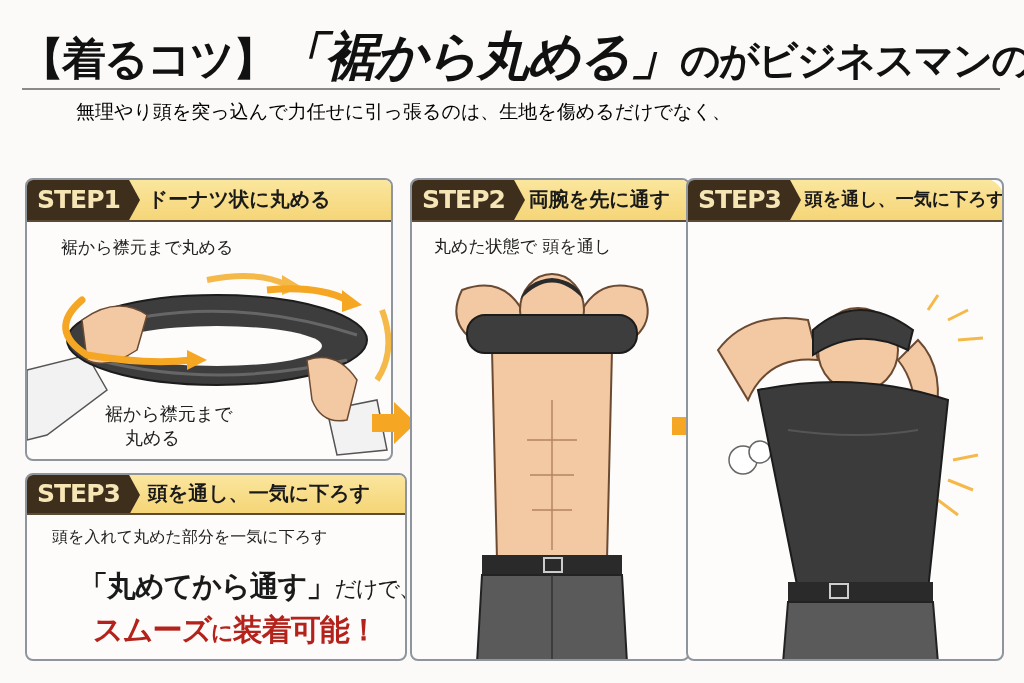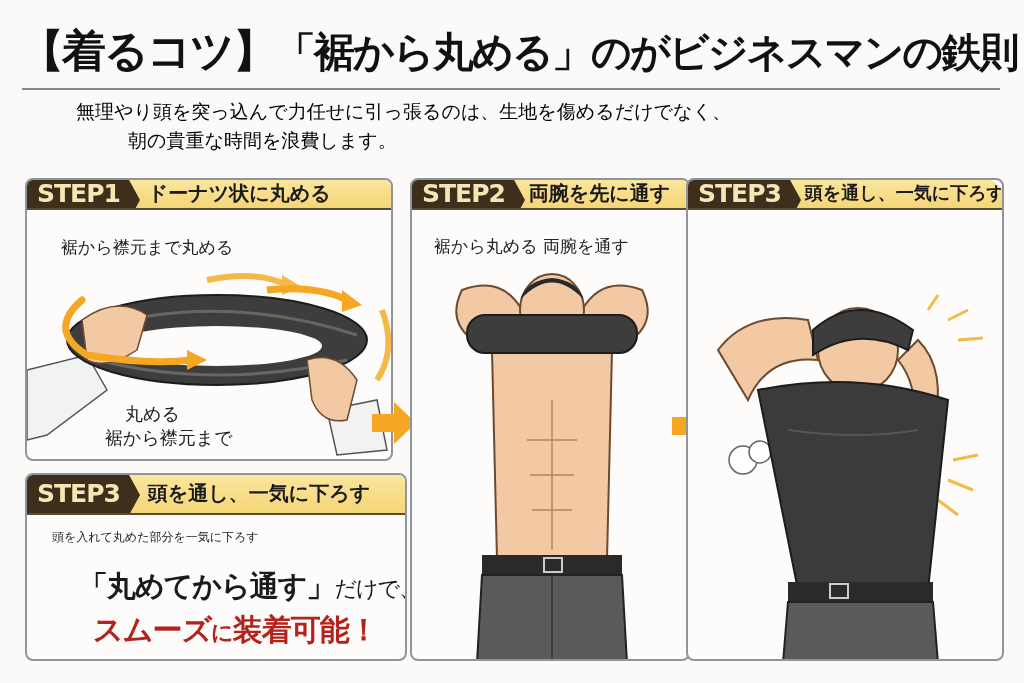--- a/index.html
+++ b/index.html
@@ -8,38 +8,38 @@
       background: #fbfaf8;
       font-family: "DejaVu Sans", "Liberation Sans", sans-serif;
       position: relative;
       color: #1a1a1a;
     }
     .title {
       position: absolute; left: 20px; top: 22px; width: 990px;
       font-size: 44px; font-weight: bold; letter-spacing: -2px;
       white-space: nowrap; color: #111;
     }
-    .title .big { font-size: 41px; }
+    .title .big { font-size: 52px; font-style: italic; }
     .title .small { font-size: 40px; }
     .title-rule {
       position: absolute; left: 22px; top: 88px; width: 978px; height: 2px;
       background: #8a8a8a;
     }
     .lead {
       position: absolute; left: 76px; top: 97px;
       font-size: 19px; line-height: 29px; color: #000000; white-space: nowrap;
     }
     .lead .l2 { padding-left: 52px; display: block; }
 
     .panel {
       position: absolute; border: 2px solid #8e959c; border-radius: 8px;
       background: #fdfcfb; overflow: hidden;
     }
     .panel-head {
-      position: absolute; left: -2px; top: -2px; right: -2px; height: 32px;
+      position: absolute; left: -2px; top: -2px; right: -2px; height: 44px;
       display: flex; align-items: stretch; border-radius: 8px 8px 0 0; overflow: hidden;
       border-bottom: 2px solid #5b4b34;
     }
     .step-badge {
       background: #3e2f1c; color: #f7e6b5; font-weight: bold;
       font-size: 25px; letter-spacing: -1px;
       display: flex; align-items: center; padding: 0 8px 0 12px;
       position: relative;
     }
     .step-badge::after {
@@ -73,21 +73,20 @@
   </style>
 </head>
 <body>
 
 <div class="title">
   <span>【着るコツ】</span><span class="big">「裾から丸める」</span><span class="small">のがビジネスマンの鉄則</span>
 </div>
 <div class="title-rule"></div>
 <div class="lead">
   <span>無理やり頭を突っ込んで力任せに引っ張るのは、生地を傷めるだけでなく、</span>
-  <span class="l2">朝の貴重な時間を浪費します。</span>
 </div>
 
 <div class="panel" style="left:25px; top:178px; width:368px; height:283px;">
   <div class="panel-head">
     <div class="step-badge">STEP1</div>
     <div class="step-title">ドーナツ状に丸める</div>
   </div>
   <div class="panel-text" style="left:34px; top:55px; font-size:17px;">裾から襟元まで丸める</div>
   <svg class="illus" style="left:0; top:80px;" width="368" height="200" viewBox="0 0 368 200">
 
@@ -104,49 +103,49 @@
 
     <path d="M55 40 Q20 70 60 95 Q120 105 165 100" stroke="#f5a623" stroke-width="7" fill="none" stroke-linecap="round"></path>
     <polygon points="160,90 180,100 160,110" fill="#f5a623"></polygon>
     <path d="M180 20 Q230 10 260 25" stroke="#f5b94a" stroke-width="6" fill="none"></path>
     <polygon points="255,15 275,27 255,35" fill="#f5b94a"></polygon>
     <path d="M240 30 Q290 25 320 40" stroke="#f5a623" stroke-width="7" fill="none"></path>
     <polygon points="315,30 335,45 315,52" fill="#f5a623"></polygon>
     <path d="M355 50 Q370 90 350 120" stroke="#f5b94a" stroke-width="6" fill="none"></path>
   </svg>
   <div class="panel-text" style="left:78px; top:222px; font-size:18px;">
+    <div>裾から襟元まで</div>
     <div style="padding-left:20px;">丸める</div>
-    <div>裾から襟元まで</div>
   </div>
 </div>
 
 <div class="panel" style="left:25px; top:473px; width:382px; height:188px;">
   <div class="panel-head" style="height:42px;">
     <div class="step-badge">STEP3</div>
     <div class="step-title">頭を通し、一気に下ろす</div>
   </div>
-  <div class="panel-text" style="left:25px; top:50px; font-size:12px;">頭を入れて丸めた部分を一気に下ろす</div>
+  <div class="panel-text" style="left:25px; top:50px; font-size:16px;">頭を入れて丸めた部分を一気に下ろす</div>
   <div class="emph1">
     <span>「丸めてから通す」</span><span class="tail">だけで、</span>
   </div>
   <div class="emph2">
     <span>スムーズ</span><span class="mid">に</span><span>装着可能！</span>
   </div>
 </div>
 
 <svg class="arrow-next" style="left:372px; top:400px;" viewBox="0 0 46 46">
   <polygon points="0,14 22,14 22,2 44,23 22,44 22,32 0,32" fill="#f5a623"></polygon>
 </svg>
 
 <div class="panel" style="left:410px; top:178px; width:280px; height:483px;">
   <div class="panel-head">
     <div class="step-badge">STEP2</div>
     <div class="step-title" style="font-size:20px; padding-left:16px;font-family:Liberation Serif, serif;">両腕を先に通す</div>
   </div>
-  <div class="panel-text" style="left:22px; top:54px;">裾から丸める 両腕を通す</div>
+  <div class="panel-text" style="left:22px; top:54px;">丸めた状態で 頭を通し</div>
   <svg class="illus" style="left:0; top:90px;" width="280" height="393" viewBox="0 0 280 393">
 
     <path d="M80 80 Q140 60 200 80 L195 290 L85 290 Z" fill="#f3c9a4" stroke="#6b4a32" stroke-width="2"></path>
 
     <path d="M80 80 Q30 60 50 20 Q90 5 110 40" fill="#f3c9a4" stroke="#6b4a32" stroke-width="2"></path>
     <path d="M200 80 Q250 60 230 20 Q190 5 170 40" fill="#f3c9a4" stroke="#6b4a32" stroke-width="2"></path>
 
     <ellipse cx="140" cy="40" rx="32" ry="36" fill="#f3c9a4" stroke="#6b4a32" stroke-width="2"></ellipse>
     <path d="M108 30 Q140 -5 172 30 Q165 10 140 8 Q115 10 108 30 Z" fill="#2a2a2a"></path>
 

